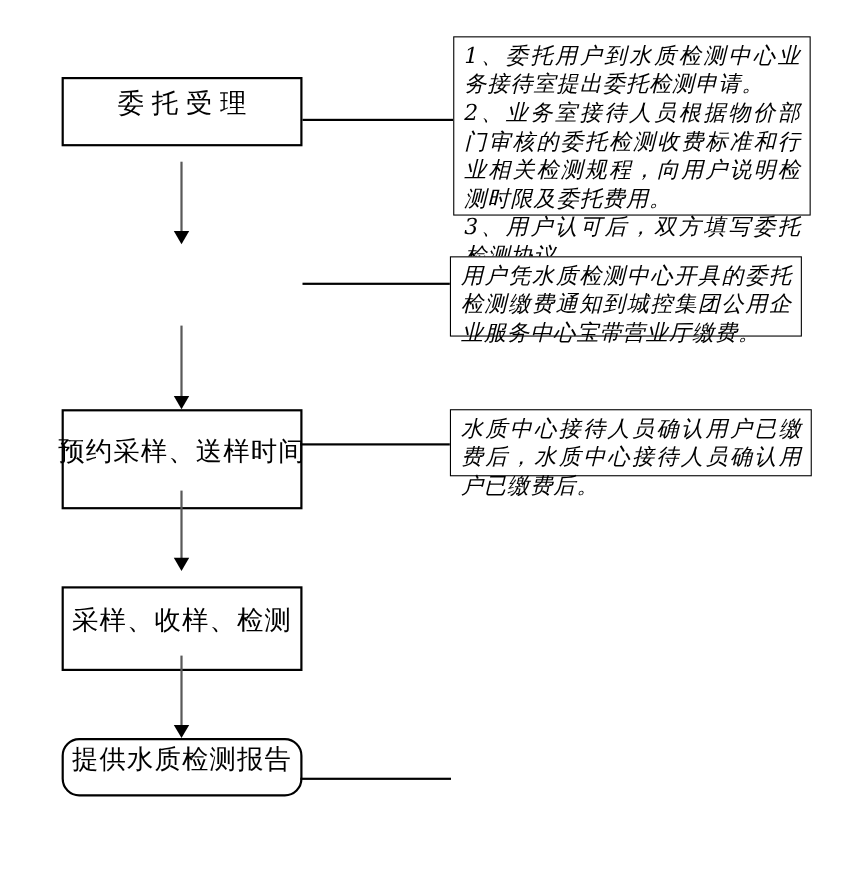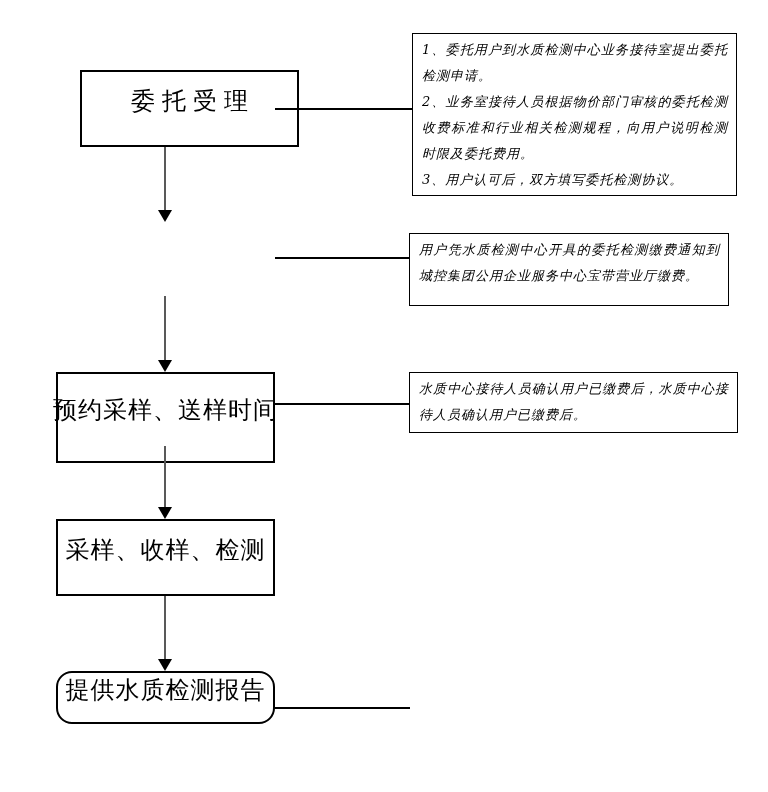--- a/index.html
+++ b/index.html
@@ -20,24 +20,24 @@
     width: 219px;
     border: 2px solid #000000;
     box-sizing: border-box;
     background: #ffffff;
     display: flex;
     align-items: center;
     justify-content: center;
     padding-bottom: 16px;
     font-size: 24px;
   }
-  .fb1 { top: 70px;  height: 77px; margin-left: 24px; }
+  .fb1 { top: 70px;  height: 63px; }
   .fb2 { top: 222px; height: 74px; }
   .fb3 { top: 372px; height: 91px; }
-  .fb4 { top: 519px; height: 77px; }
+  .fb4 { top: 533px; height: 77px; }
   .fb5 { top: 671px; height: 53px; border-radius: 16px; }
   .fb-label { white-space: nowrap; }
   .fb-label.short { letter-spacing: 7px; text-indent: 7px; }
   .fb-label.mid   { letter-spacing: 1px; }
 
   
   .varrow { position: absolute; left: 157px; width: 16px; }
   .va1 { top: 147px; height: 75px; }
   .va2 { top: 296px; height: 76px; }
   .va3 { top: 446px; height: 73px; }
@@ -61,21 +61,21 @@
   .c3 { top: 403px; left: 273px; width: 136px; }
   .c4 { top: 707px; left: 273px; width: 137px; }
 
   
   .anno {
     position: absolute;
     border: 1px solid #000000;
     box-sizing: border-box;
     background: #ffffff;
     padding: 3px 8px 0 9px;
-    font-size: 13px;
+    font-size: 20px;
     line-height: 26px;
     font-style: italic;
     letter-spacing: 1px;
     text-align: justify;
   }
   .anno p { margin: 0; }
   .an1 { left: 412px; top: 33px;  width: 325px; height: 163px; }
   .an2 { left: 409px; top: 233px; width: 320px; height: 73px;  }
   .an3 { left: 409px; top: 372px; width: 329px; height: 61px;  }
   .an4 { left: 410px; top: 671px; width: 328px; height: 63px;  }

